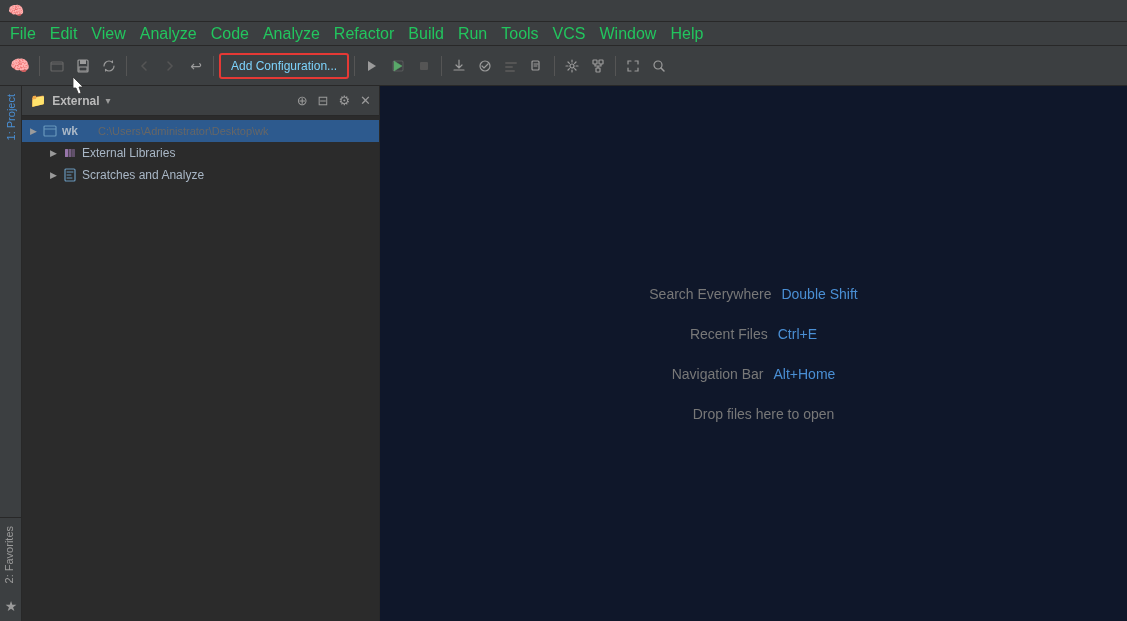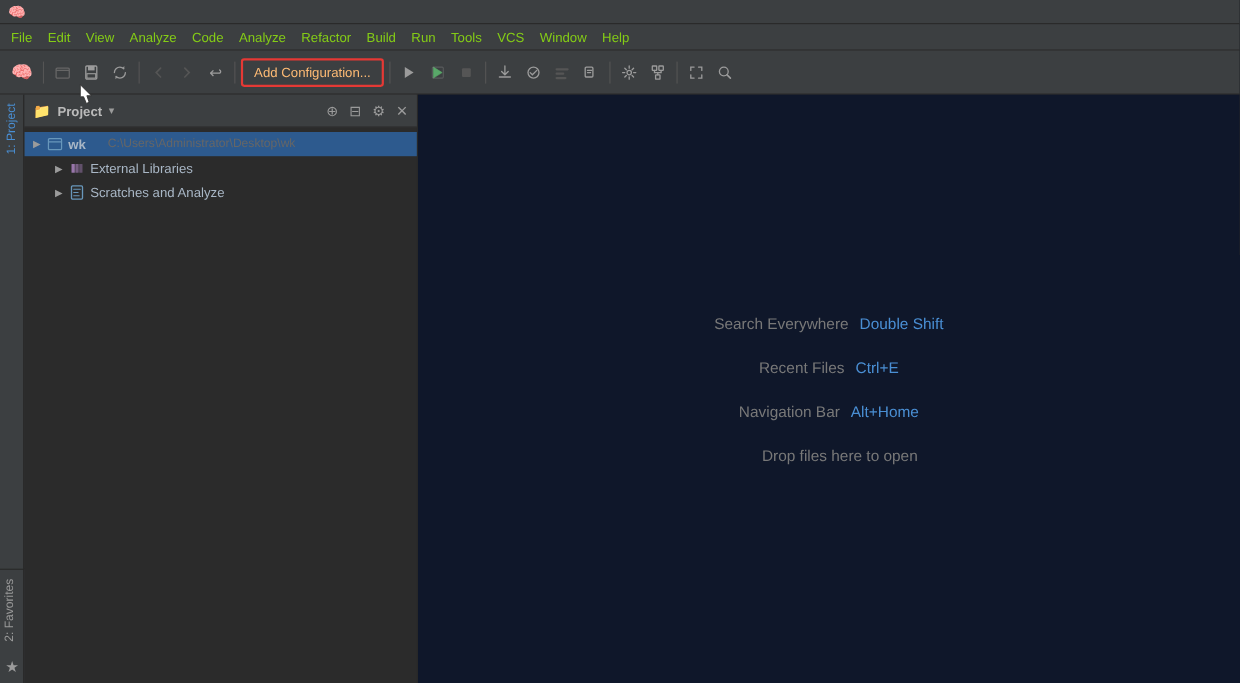--- a/index.html
+++ b/index.html
@@ -33,22 +33,22 @@
       height: 24px;
       background: #3c3f41;
       display: flex;
       align-items: center;
       padding: 0 4px;
       gap: 2px;
       border-bottom: 1px solid #282828;
     }
     .menu-item {
       padding: 2px 6px;
-      font-size: 12px;
-      color: #84cc16;
+      font-size: 16px;
+      color: #22c55e;
       cursor: pointer;
       border-radius: 2px;
     }
 
     
     #toolbar {
       height: 40px;
       background: #3c3f41;
       display: flex;
       align-items: center;
@@ -72,21 +72,21 @@
       width: 1px;
       height: 20px;
       background: #555;
       margin: 0 3px;
     }
     #add-config-btn {
       height: 26px;
       background: #3c3f41;
       border: 2px solid #e53935;
       border-radius: 3px;
-      color: #fdba74;
+      color: #7dd3fc;
       padding: 0 10px;
       font-size: 12px;
       cursor: pointer;
       display: flex;
       align-items: center;
       white-space: nowrap;
     }
 
     
     #main-layout {
@@ -385,21 +385,21 @@
   <div id="left-strip">
     <div class="side-tab active">
       <span>1: Project</span>
     </div>
   </div>
 
   <div id="project-panel">
     <div id="project-header">
 
       <span style="color:#e8a735; font-size:13px;">📁</span>
-      <span class="project-label">Project</span>
+      <span class="project-label">External</span>
       <span class="dropdown-arrow">▾</span>
       <span class="header-spacer"></span>
 
       <span class="header-icon" title="Collapse All" style="font-size:13px;">⊕</span>
       <span class="header-icon" title="Locate File" style="margin-left:4px; font-size:13px;">⊟</span>
       <span class="header-icon" title="Options" style="margin-left:4px; font-size:13px;">⚙</span>
       <span class="header-icon" title="Close" style="margin-left:4px; font-size:13px;">✕</span>
     </div>
 
     <div id="project-tree">

